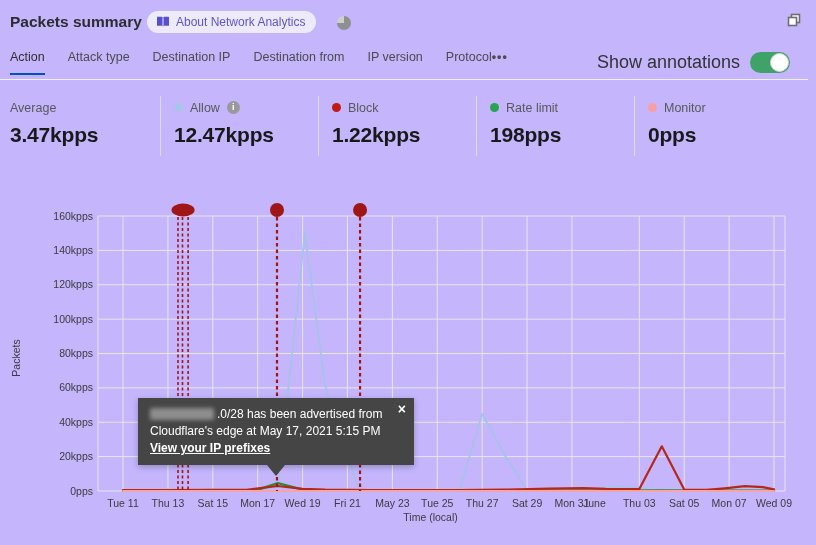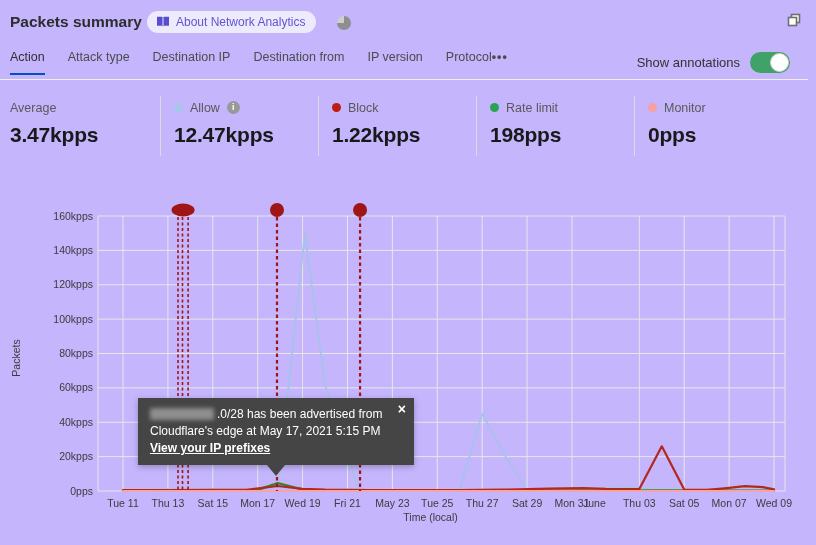--- a/index.html
+++ b/index.html
@@ -17,21 +17,21 @@
   .popout { position: absolute; right: 14px; top: 12px; width: 16px; height: 16px; cursor: pointer; }
 
   
   .tabbar { position: absolute; top: 50px; left: 0; right: 8px; height: 30px; display: flex; align-items: flex-start;
             padding-left: 10px; border-bottom: 1px solid #efefef; }
   .tabs { display: flex; gap: 23px; }
   .tab { font-size: 12.5px; color: #4c4c4c; padding-bottom: 9px; cursor: pointer; white-space: nowrap; }
   .tab.active { color: #2f2f2f; border-bottom: 2.5px solid #0051c3; }
   .tab.more { color: #4c4c4c; letter-spacing: 1px; font-weight: bold; }
   .anno-ctl { margin-left: auto; display: flex; align-items: center; gap: 10px; padding-right: 18px; margin-top: 2px; }
-  .anno-ctl .lbl { font-size: 13px; color: #333; }
+  .anno-ctl .lbl { font-size: 18px; color: #333; }
   .toggle { width: 40px; height: 21px; border-radius: 11px; background: #3fa266; position: relative; cursor: pointer; }
   .knob { position: absolute; right: 1px; top: 1px; width: 19px; height: 19px; border-radius: 50%;
           background: #fff; border: 1px solid #d2d2d2; }
 
   
   .stats { position: absolute; top: 96px; left: 0; display: flex; }
   .stat { width: 158px; padding: 3px 0 0 13px; border-left: 1px solid #dcdcdc; height: 60px; }
   .stat:first-child { width: 160px; padding-left: 10px; border-left: none; }
   .stat .row1 { display: flex; align-items: center; height: 17px; }
   .dot { width: 9px; height: 9px; border-radius: 50%; margin-right: 7px; }

